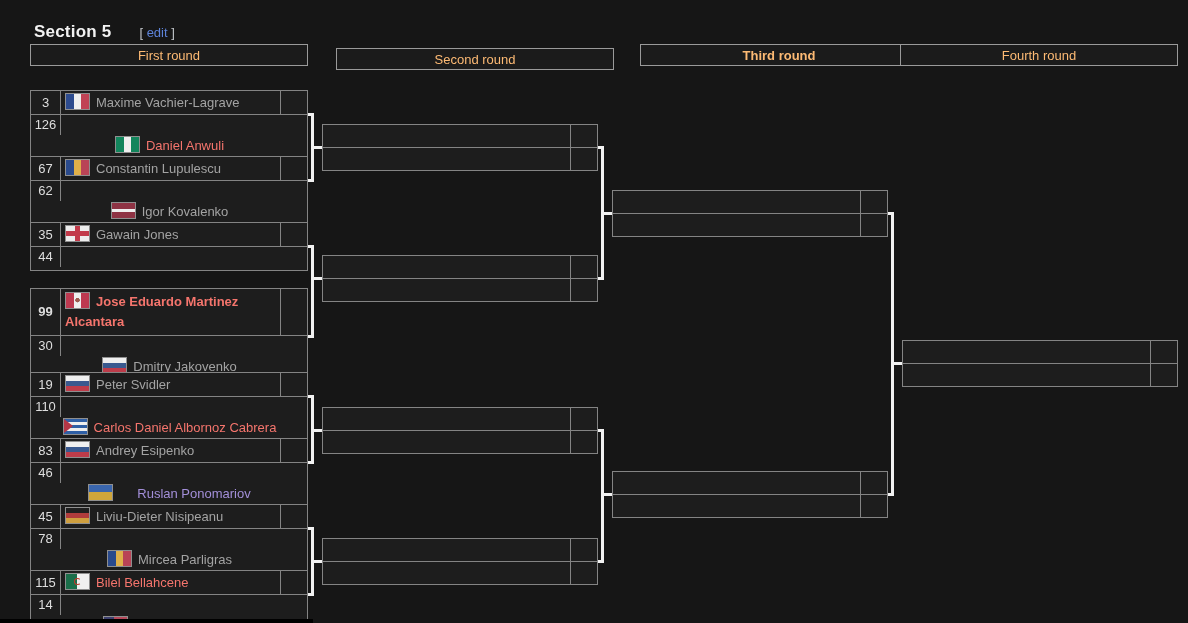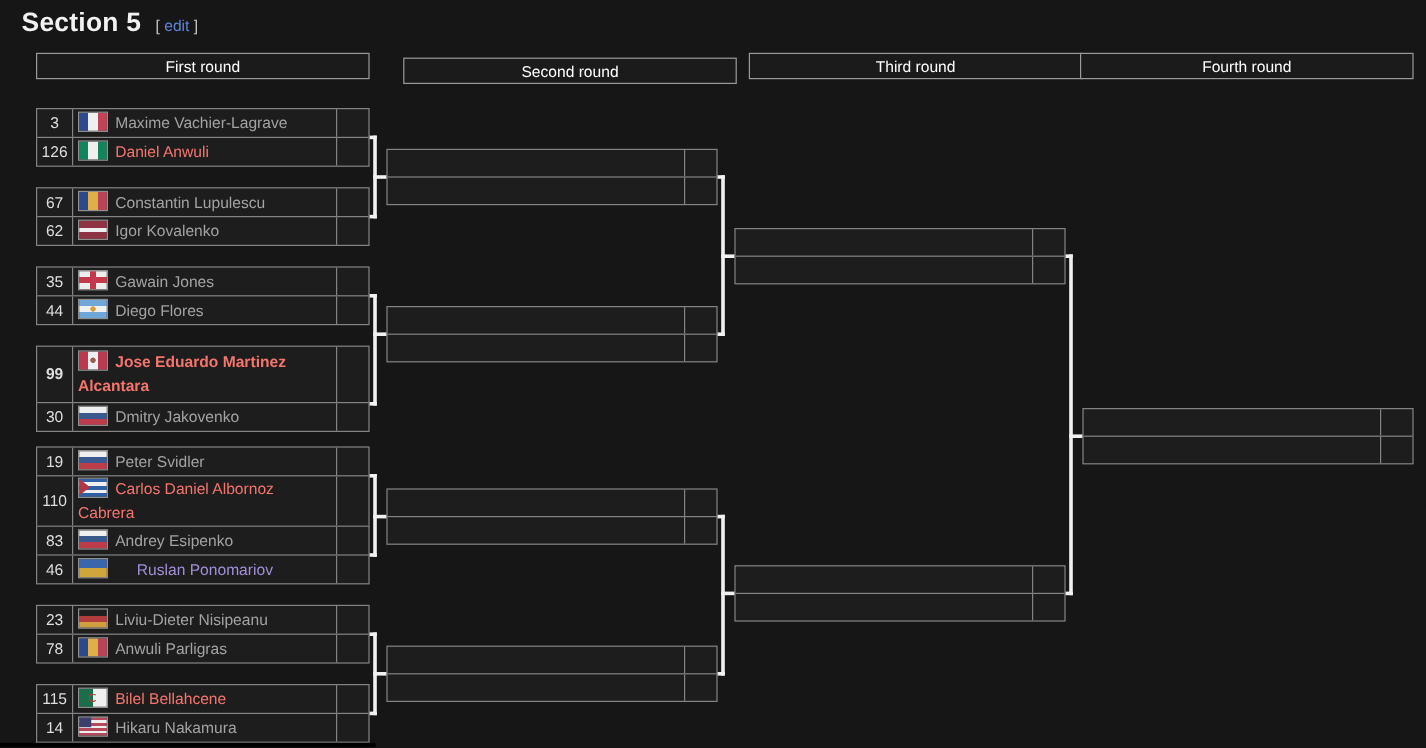--- a/index.html
+++ b/index.html
@@ -1,32 +1,32 @@
 <!DOCTYPE html>
 <html><head>
 <meta charset="utf-8">
 <style>
   html,body{margin:0;padding:0;background:#161616;}
   body{font-family:"Liberation Sans","DejaVu Sans",sans-serif;color:#e8e8e8;font-size:13px;}
   .page{position:relative;width:1188px;height:623px;overflow:hidden;background:#161616;}
 
   
   .heading{position:absolute;left:18px;top:6px;display:flex;align-items:baseline;gap:12px;}
-  .heading h2{margin:0;font-size:22px;font-weight:bold;color:#f2f2f2;letter-spacing:.2px;}
+  .heading h2{margin:16px;font-size:17px;font-weight:bold;color:#f2f2f2;letter-spacing:.2px;}
   .editsection{font-size:13px;color:#c0c4c9;}
   .editsection a{color:#5d83d9;text-decoration:none;cursor:pointer;}
 
   
   .rhead{position:absolute;height:20px;width:276px;border:1px solid #9a9a9a;background:#1b1b1b;
-         display:flex;align-items:center;justify-content:center;color:#ffffff;font-size:13px;}
+         display:flex;align-items:center;justify-content:center;color:#fdba74;font-size:13px;}
 
   
   .match{position:absolute;width:276px;border:1px solid #848484;background:#1d1d1d;}
   .prow{display:flex;align-items:center;min-height:23px;line-height:20px;}
-  .prow + .prow{border-top:1px solid #848484;}
+  .prow + .prow{border-top:1px solid #848484;flex-direction:column;}
   .prow.tall{min-height:46px;font-weight:bold;}
   .seed{width:29px;align-self:stretch;display:flex;align-items:center;justify-content:center;
         border-right:1px solid #848484;color:#dedede;}
   .pname{flex:1;padding:1px 3px 1px 4px;}
   .score{width:26px;align-self:stretch;border-left:1px solid #848484;}
   a.plink{text-decoration:none;cursor:pointer;}
   .b{color:#a3a3a3;} .r{color:#f5756d;} .v{color:#a38fd9;margin-left:18px;}
 
   
   .ebox{position:absolute;width:274px;border:1px solid #848484;background:#1d1d1d;}
@@ -73,21 +73,21 @@
 
 <div class="page">
 
   <div class="heading">
     <h2>Section 5</h2>
     <span class="editsection"><span>[</span> <a>edit</a> <span>]</span></span>
   </div>
 
   <div class="rhead" style="left:30px;top:44px;">First round</div>
   <div class="rhead" style="left:320px;top:48px;margin-left:16px;">Second round</div>
-  <div class="rhead" style="left:624px;top:44px;">Third round</div>
+  <div class="rhead" style="left:640px;top:44px;font-weight:bold;">Third round</div>
   <div class="rhead" style="left:900px;top:44px;text-align:center;">Fourth round</div>
 
   <div class="match" style="left:30px;top:90px;">
     <div class="prow">
       <span class="seed">3</span>
       <span class="pname"><span class="flag f-fra"></span><a class="plink b">Maxime Vachier-Lagrave</a></span>
       <span class="score"></span>
     </div>
     <div class="prow">
       <span class="seed">126</span>
@@ -110,21 +110,20 @@
   </div>
 
   <div class="match" style="left:30px;top:222px;">
     <div class="prow">
       <span class="seed">35</span>
       <span class="pname"><span class="flag f-eng"></span><a class="plink b">Gawain Jones</a></span>
       <span class="score"></span>
     </div>
     <div class="prow">
       <span class="seed">44</span>
-      <span class="pname"><span class="flag f-arg"></span><a class="plink b">Diego Flores</a></span>
       <span class="score"></span>
     </div>
   </div>
 
   <div class="match" style="left:30px;top:288px;">
     <div class="prow tall">
       <span class="seed">99</span>
       <span class="pname"><span class="flag f-per"></span><a class="plink r">Jose Eduardo Martinez Alcantara</a></span>
       <span class="score"></span>
     </div>
@@ -156,27 +155,27 @@
     </div>
     <div class="prow">
       <span class="seed">46</span>
       <span class="pname"><span class="flag f-ukr"></span><a class="plink v">Ruslan Ponomariov</a></span>
       <span class="score"></span>
     </div>
   </div>
 
   <div class="match" style="left:30px;top:504px;">
     <div class="prow">
-      <span class="seed">23</span>
+      <span class="seed">45</span>
       <span class="pname"><span class="flag f-ger"></span><a class="plink b">Liviu-Dieter Nisipeanu</a></span>
       <span class="score"></span>
     </div>
     <div class="prow">
       <span class="seed">78</span>
-      <span class="pname"><span class="flag f-rou"></span><a class="plink b">Anwuli Parligras</a></span>
+      <span class="pname"><span class="flag f-rou"></span><a class="plink b">Mircea Parligras</a></span>
       <span class="score"></span>
     </div>
   </div>
 
   <div class="match" style="left:30px;top:570px;">
     <div class="prow">
       <span class="seed">115</span>
       <span class="pname"><span class="flag f-alg"></span><a class="plink r">Bilel Bellahcene</a></span>
       <span class="score"></span>
     </div>

